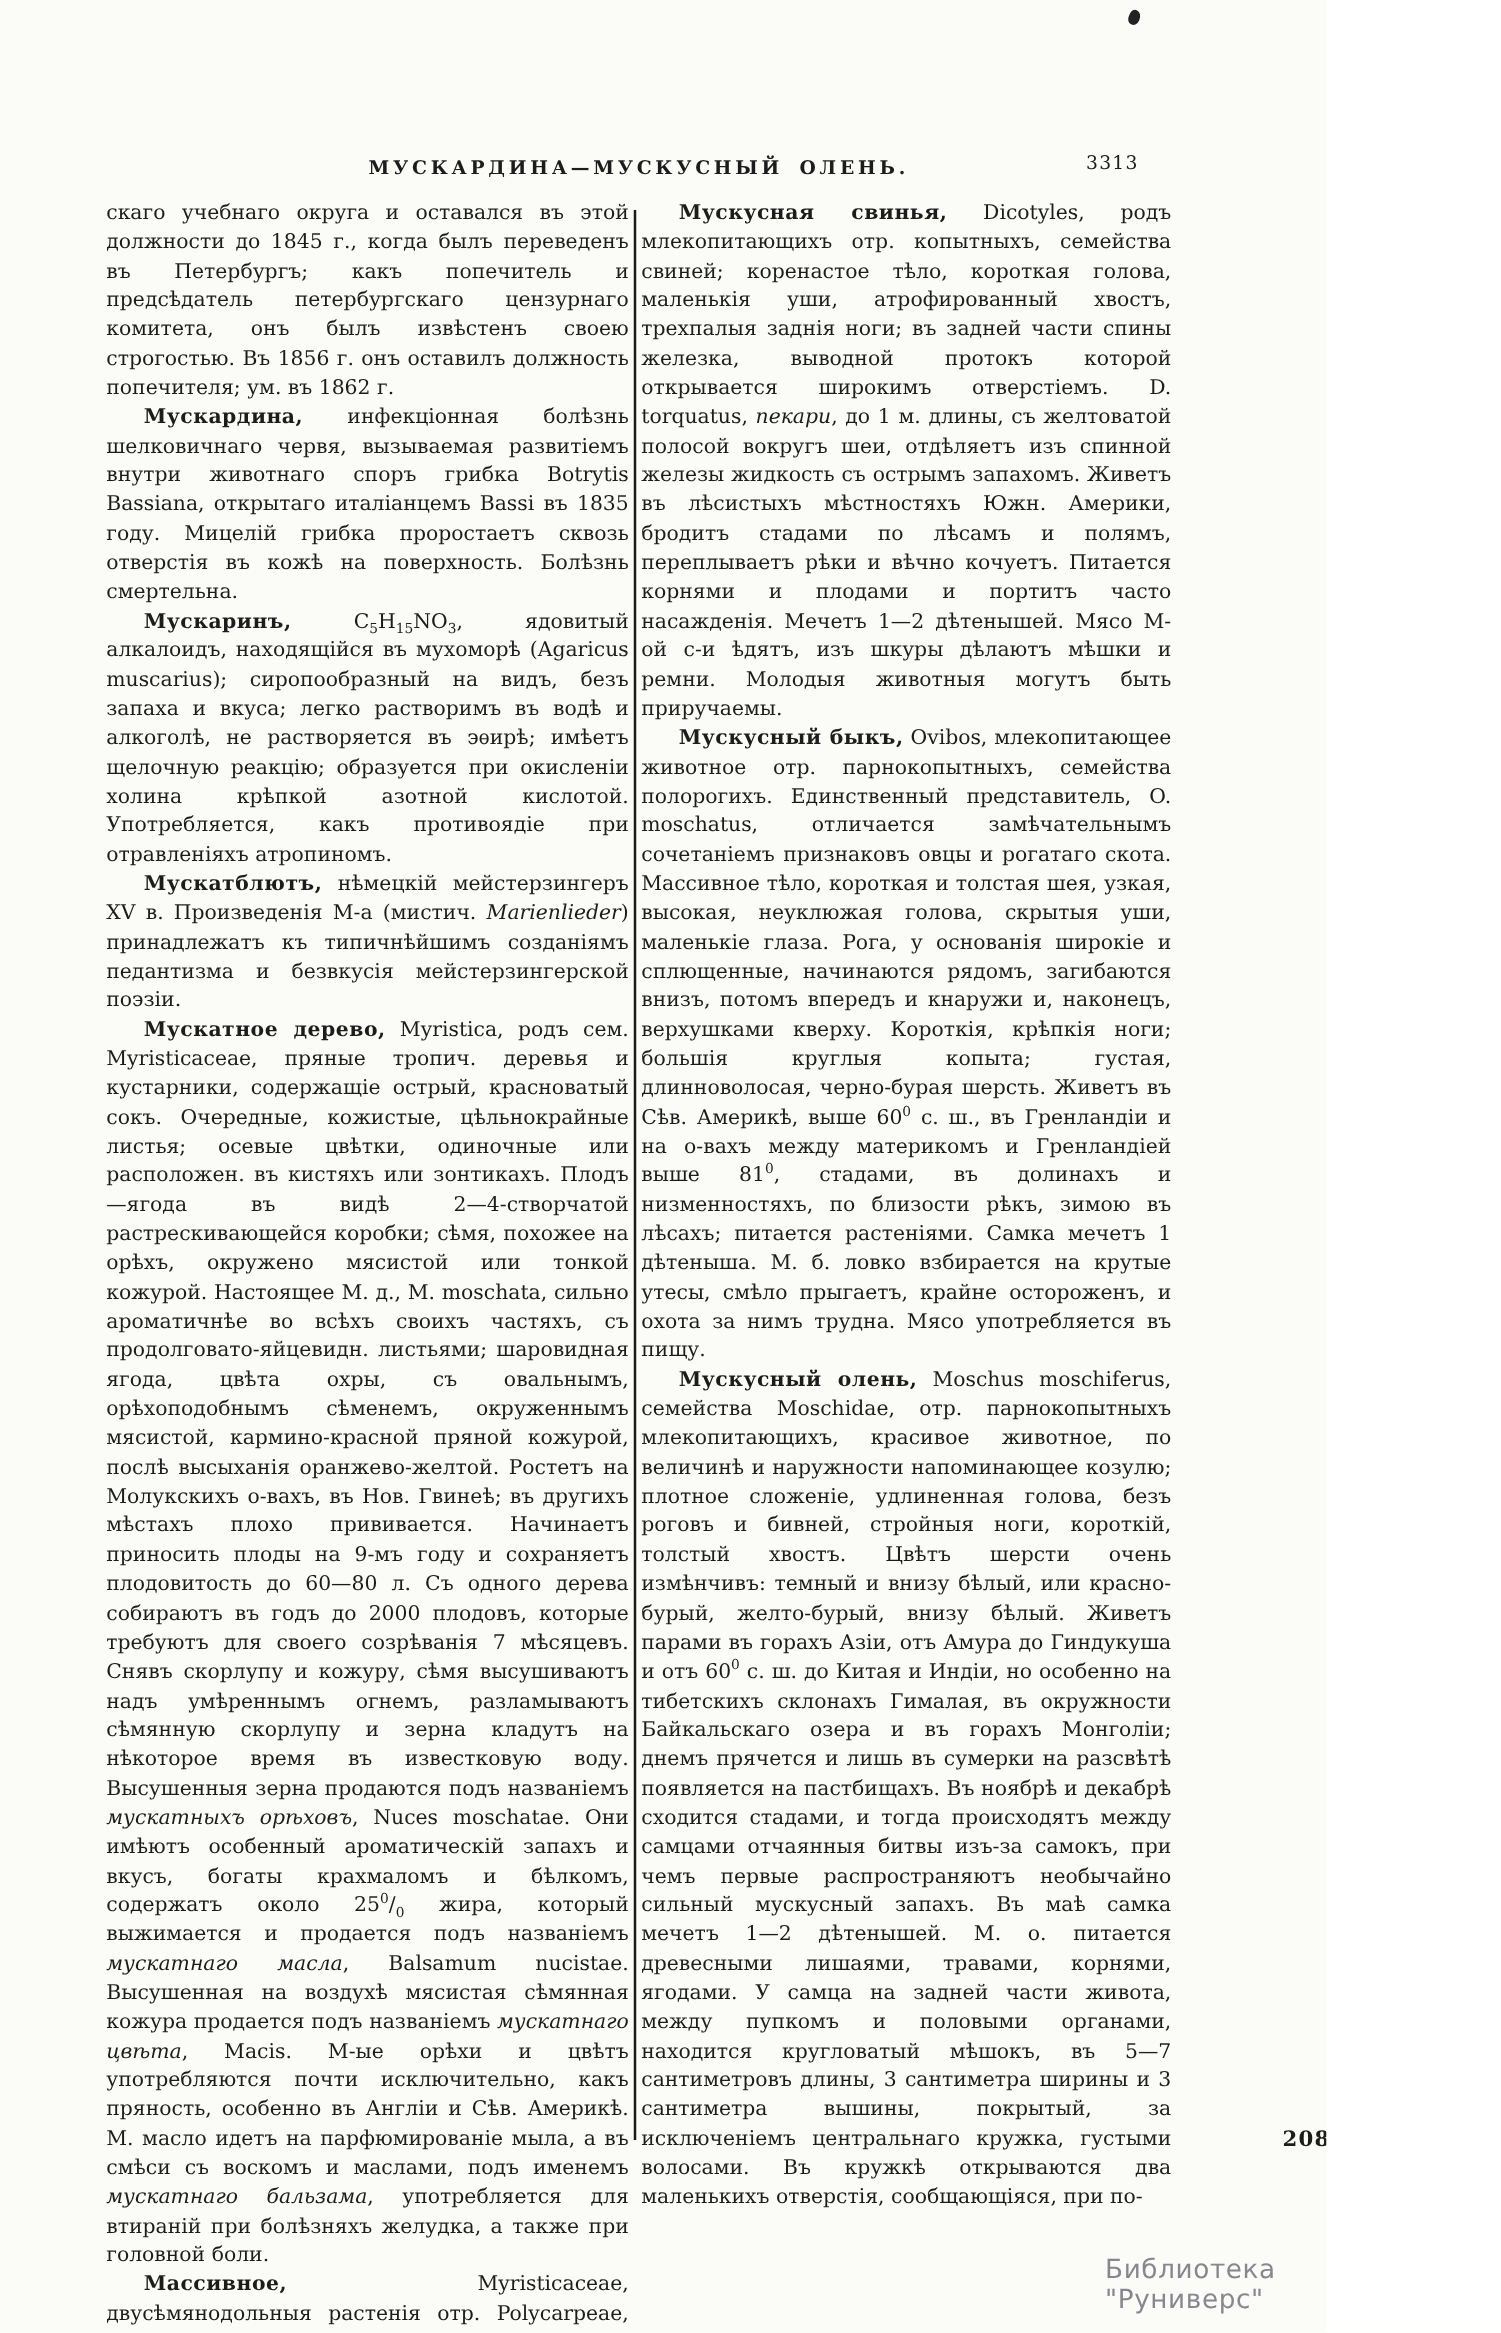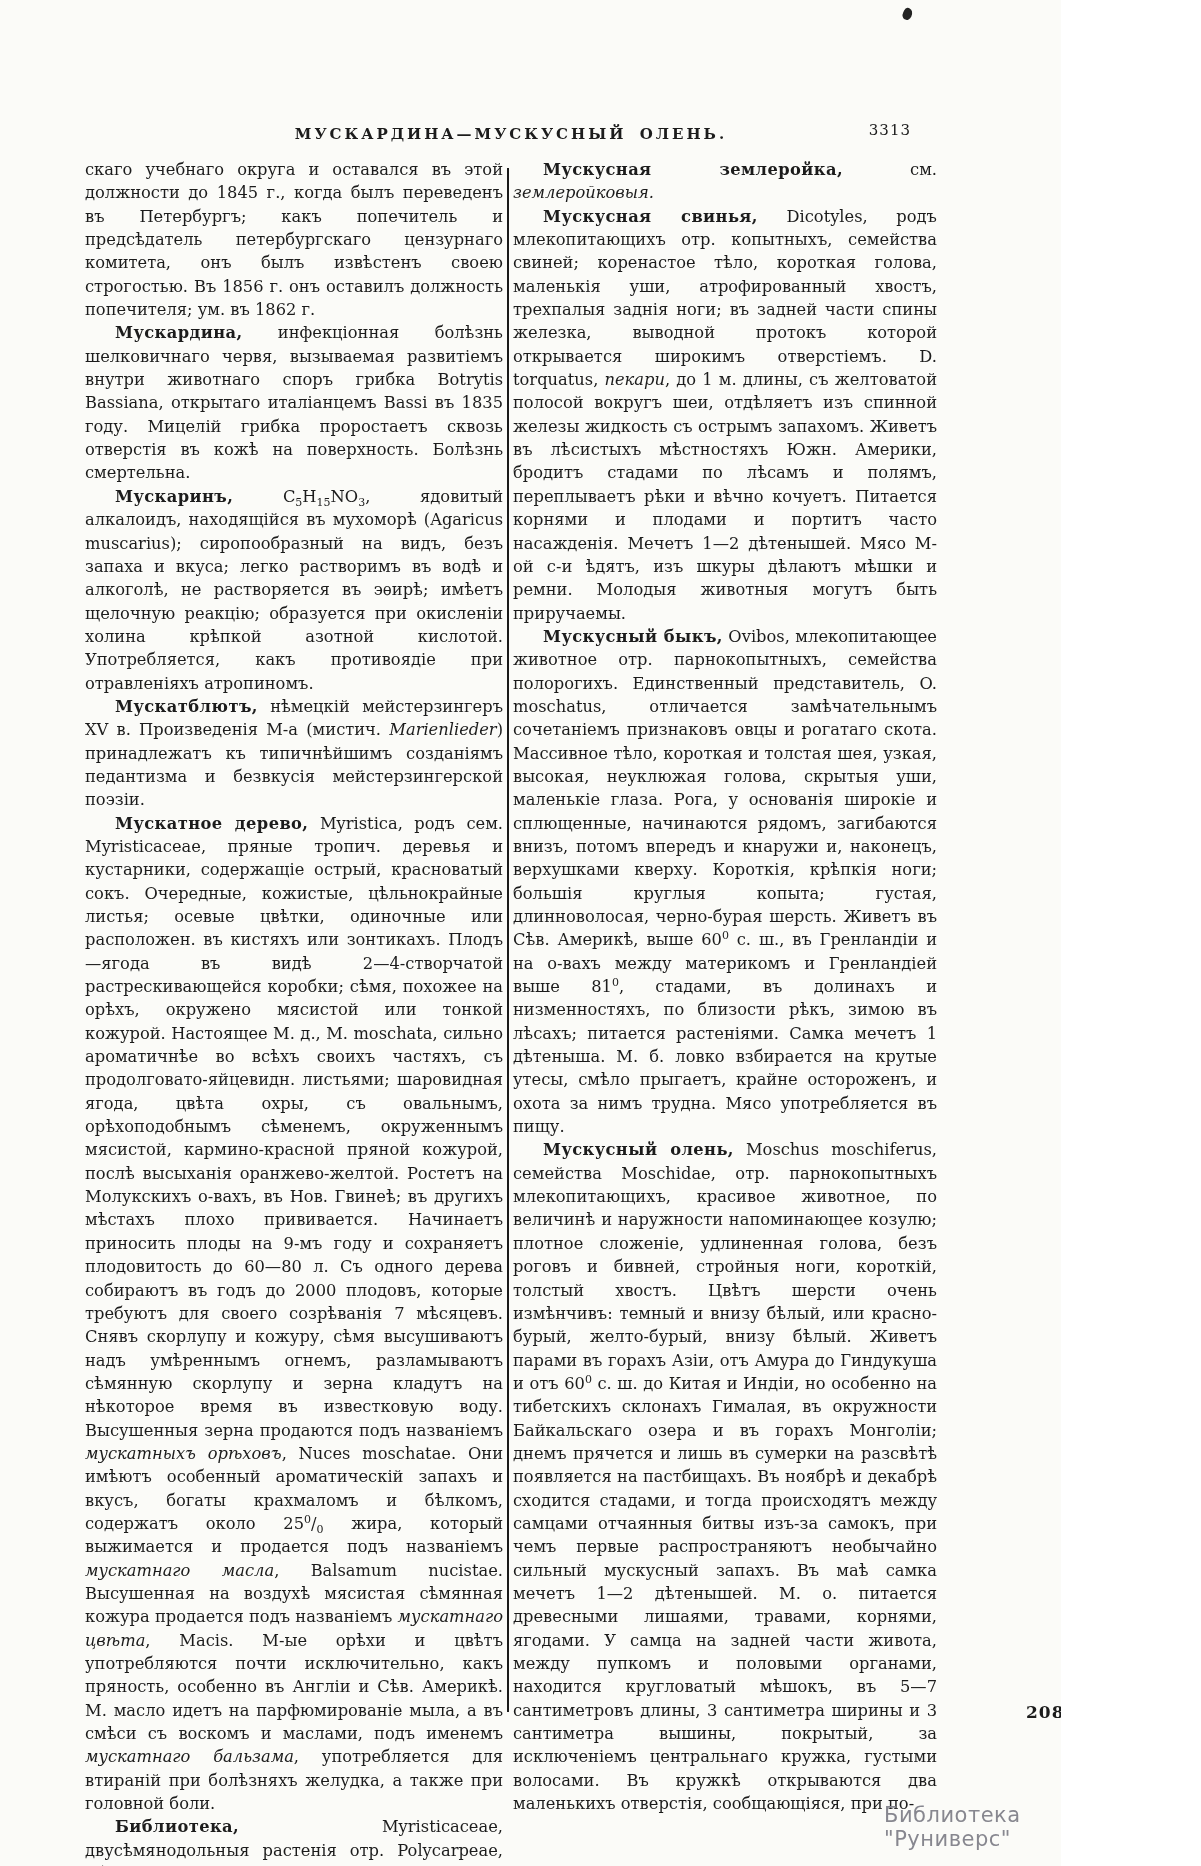--- a/index.html
+++ b/index.html
@@ -65,24 +65,23 @@
 
   <div class="divider"></div>
 
   <div class="columns">
     <div class="col col-left" id="col-left">
         <p class="para cont"><span>скаго учебнаго округа и оставался въ этой должности до 1845 г., когда былъ переведенъ въ Петербургъ; какъ попечитель и предсѣдатель петербургскаго цензурнаго комитета, онъ былъ извѣстенъ своею строгостью. Въ 1856 г. онъ оставилъ должность попечителя; ум. въ 1862 г.</span></p>
         <p class="para"><span class="lead">Мускардина,</span><span> инфекціонная болѣзнь шелковичнаго червя, вызываемая развитіемъ внутри животнаго споръ грибка Botrytis Bassiana, открытаго италіанцемъ Bassi въ 1835 году. Мицелій грибка проростаетъ сквозь отверстія въ кожѣ на поверхность. Болѣзнь смертельна.</span></p>
         <p class="para"><span class="lead">Мускаринъ,</span><span> C</span><sub>5</sub><span>H</span><sub>15</sub><span>NO</span><sub>3</sub><span>, ядовитый алкалоидъ, находящійся въ мухоморѣ (Agaricus muscarius); сиропообразный на видъ, безъ запаха и вкуса; легко растворимъ въ водѣ и алкоголѣ, не растворяется въ эѳирѣ; имѣетъ щелочную реакцію; образуется при окисленіи холина крѣпкой азотной кислотой. Употребляется, какъ противоядіе при отравленіяхъ атропиномъ.</span></p>
         <p class="para"><span class="lead">Мускатблютъ,</span><span> нѣмецкій мейстерзингеръ XV в. Произведенія М-а (мистич. </span><span class="ital">Marienlieder</span><span>) принадлежатъ къ типичнѣйшимъ созданіямъ педантизма и безвкусія мейстерзингерской поэзіи.</span></p>
         <p class="para"><span class="lead">Мускатное дерево,</span><span> Myristica, родъ сем. Myristicaceae, пряные тропич. деревья и кустарники, содержащіе острый, красноватый сокъ. Очередные, кожистые, цѣльнокрайные листья; осевые цвѣтки, одиночные или расположен. въ кистяхъ или зонтикахъ. Плодъ—ягода въ видѣ 2—4-створчатой растрескивающейся коробки; сѣмя, похожее на орѣхъ, окружено мясистой или тонкой кожурой. Настоящее М. д., M. moschata, сильно ароматичнѣе во всѣхъ своихъ частяхъ, съ продолговато-яйцевидн. листьями; шаровидная ягода, цвѣта охры, съ овальнымъ, орѣхоподобнымъ сѣменемъ, окруженнымъ мясистой, кармино-красной пряной кожурой, послѣ высыханія оранжево-желтой. Ростетъ на Молукскихъ о-вахъ, въ Нов. Гвинеѣ; въ другихъ мѣстахъ плохо прививается. Начинаетъ приносить плоды на 9-мъ году и сохраняетъ плодовитость до 60—80 л. Съ одного дерева собираютъ въ годъ до 2000 плодовъ, которые требуютъ для своего созрѣванія 7 мѣсяцевъ. Снявъ скорлупу и кожуру, сѣмя высушиваютъ надъ умѣреннымъ огнемъ, разламываютъ сѣмянную скорлупу и зерна кладутъ на нѣкоторое время въ известковую воду. Высушенныя зерна продаются подъ названіемъ </span><span class="ital">мускатныхъ орѣховъ</span><span>, Nuces moschatae. Они имѣютъ особенный ароматическій запахъ и вкусъ, богаты крахмаломъ и бѣлкомъ, содержатъ около 25</span><sup>0</sup><span>/</span><sub>0</sub><span> жира, который выжимается и продается подъ названіемъ </span><span class="ital">мускатнаго масла</span><span>, Balsamum nucistae. Высушенная на воздухѣ мясистая сѣмянная кожура продается подъ названіемъ </span><span class="ital">мускатнаго цвѣта</span><span>, Macis. М-ые орѣхи и цвѣтъ употребляются почти исключительно, какъ пряность, особенно въ Англіи и Сѣв. Америкѣ. М. масло идетъ на парфюмированіе мыла, а въ смѣси съ воскомъ и маслами, подъ именемъ </span><span class="ital">мускатнаго бальзама</span><span>, употребляется для втираній при болѣзняхъ желудка, а также при головной боли.</span></p>
-        <p class="para"><span class="lead">Библиотека,</span><span> Myristicaceae, двусѣмянодольныя растенія отр. Polycarpeae, обнимающія около 100 видовъ на тропикахъ. Древесныя растенія съ двудомными цвѣтками. Сѣмя окружено кожурой.</span></p>
+        <p class="para"><span class="lead">Массивное,</span><span> Myristicaceae, двусѣмянодольныя растенія отр. Polycarpeae, обнимающія около 100 видовъ на тропикахъ. Древесныя растенія съ двудомными цвѣтками. Сѣмя окружено кожурой.</span></p>
       </div>
     <div class="col col-right" id="col-right">
-        <p class="para"><span class="lead">Мускусная землеройка,</span><span> см. </span><span class="ital">землеройковыя.</span></p>
         <p class="para"><span class="lead">Мускусная свинья,</span><span> Dicotyles, родъ млекопитающихъ отр. копытныхъ, семейства свиней; коренастое тѣло, короткая голова, маленькія уши, атрофированный хвостъ, трехпалыя заднія ноги; въ задней части спины железка, выводной протокъ которой открывается широкимъ отверстіемъ. D. torquatus, </span><span class="ital">пекари</span><span>, до 1 м. длины, съ желтоватой полосой вокругъ шеи, отдѣляетъ изъ спинной железы жидкость съ острымъ запахомъ. Живетъ въ лѣсистыхъ мѣстностяхъ Южн. Америки, бродитъ стадами по лѣсамъ и полямъ, переплываетъ рѣки и вѣчно кочуетъ. Питается корнями и плодами и портитъ часто насажденія. Мечетъ 1—2 дѣтенышей. Мясо М-ой с-и ѣдятъ, изъ шкуры дѣлаютъ мѣшки и ремни. Молодыя животныя могутъ быть приручаемы.</span></p>
         <p class="para"><span class="lead">Мускусный быкъ,</span><span> Ovibos, млекопитающее животное отр. парнокопытныхъ, семейства полорогихъ. Единственный представитель, O. moschatus, отличается замѣчательнымъ сочетаніемъ признаковъ овцы и рогатаго скота. Массивное тѣло, короткая и толстая шея, узкая, высокая, неуклюжая голова, скрытыя уши, маленькіе глаза. Рога, у основанія широкіе и сплющенные, начинаются рядомъ, загибаются внизъ, потомъ впередъ и кнаружи и, наконецъ, верхушками кверху. Короткія, крѣпкія ноги; большія круглыя копыта; густая, длинноволосая, черно-бурая шерсть. Живетъ въ Сѣв. Америкѣ, выше 60</span><sup>0</sup><span> с. ш., въ Гренландіи и на о-вахъ между материкомъ и Гренландіей выше 81</span><sup>0</sup><span>, стадами, въ долинахъ и низменностяхъ, по близости рѣкъ, зимою въ лѣсахъ; питается растеніями. Самка мечетъ 1 дѣтеныша. М. б. ловко взбирается на крутые утесы, смѣло прыгаетъ, крайне остороженъ, и охота за нимъ трудна. Мясо употребляется въ пищу.</span></p>
         <p class="para"><span class="lead">Мускусный олень,</span><span> Moschus moschiferus, семейства Moschidae, отр. парнокопытныхъ млекопитающихъ, красивое животное, по величинѣ и наружности напоминающее козулю; плотное сложеніе, удлиненная голова, безъ роговъ и бивней, стройныя ноги, короткій, толстый хвостъ. Цвѣтъ шерсти очень измѣнчивъ: темный и внизу бѣлый, или красно-бурый, желто-бурый, внизу бѣлый. Живетъ парами въ горахъ Азіи, отъ Амура до Гиндукуша и отъ 60</span><sup>0</sup><span> с. ш. до Китая и Индіи, но особенно на тибетскихъ склонахъ Гималая, въ окружности Байкальскаго озера и въ горахъ Монголіи; днемъ прячется и лишь въ сумерки на разсвѣтѣ появляется на пастбищахъ. Въ ноябрѣ и декабрѣ сходится стадами, и тогда происходятъ между самцами отчаянныя битвы изъ-за самокъ, при чемъ первые распространяютъ необычайно сильный мускусный запахъ. Въ маѣ самка мечетъ 1—2 дѣтенышей. М. о. питается древесными лишаями, травами, корнями, ягодами. У самца на задней части живота, между пупкомъ и половыми органами, находится кругловатый мѣшокъ, въ 5—7 сантиметровъ длины, 3 сантиметра ширины и 3 сантиметра вышины, покрытый, за исключеніемъ центральнаго кружка, густыми волосами. Въ кружкѣ открываются два маленькихъ отверстія, сообщающіяся, при по-</span></p>
       </div>
   </div>
 
   <div class="sig">208*</div>
 
   <div class="watermark">Библиотека "Руниверс"</div>
 

